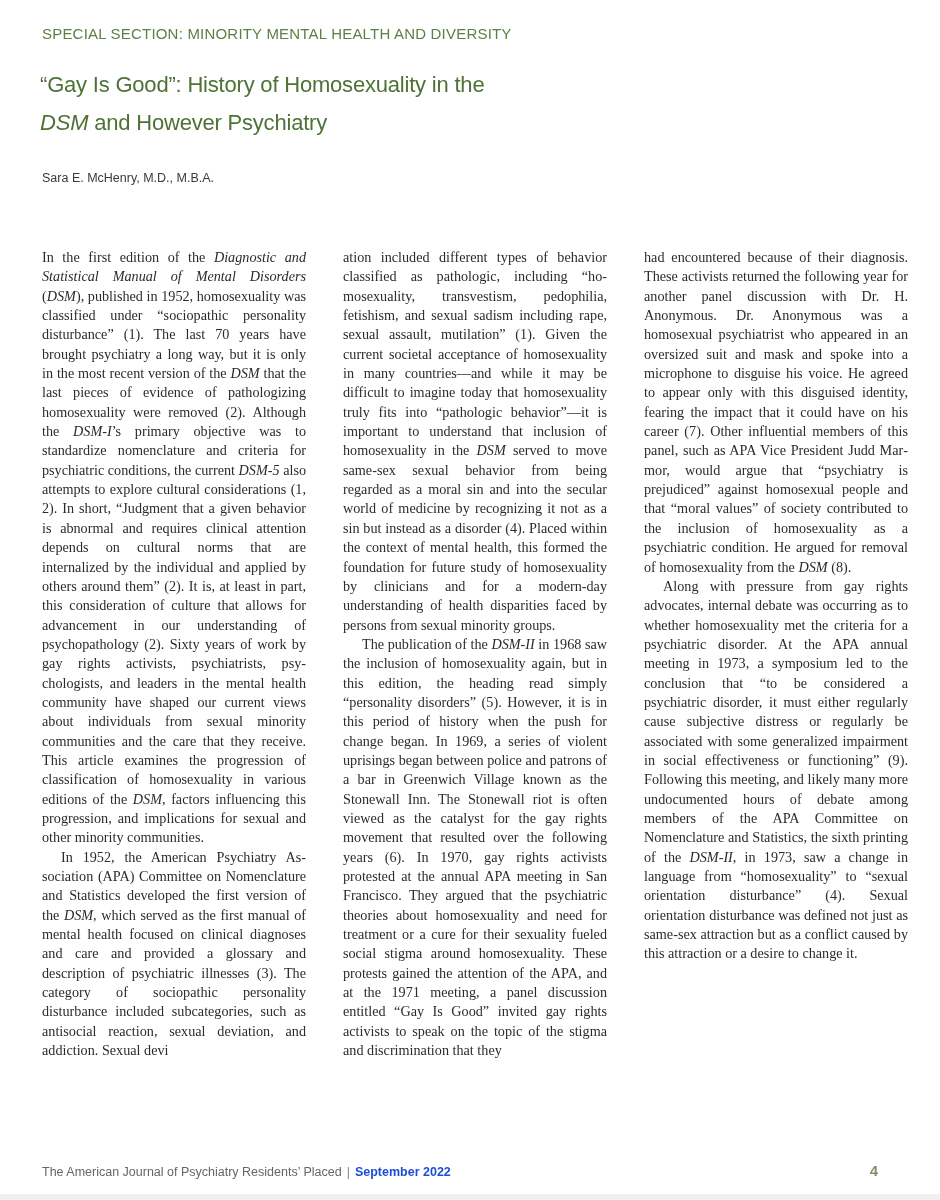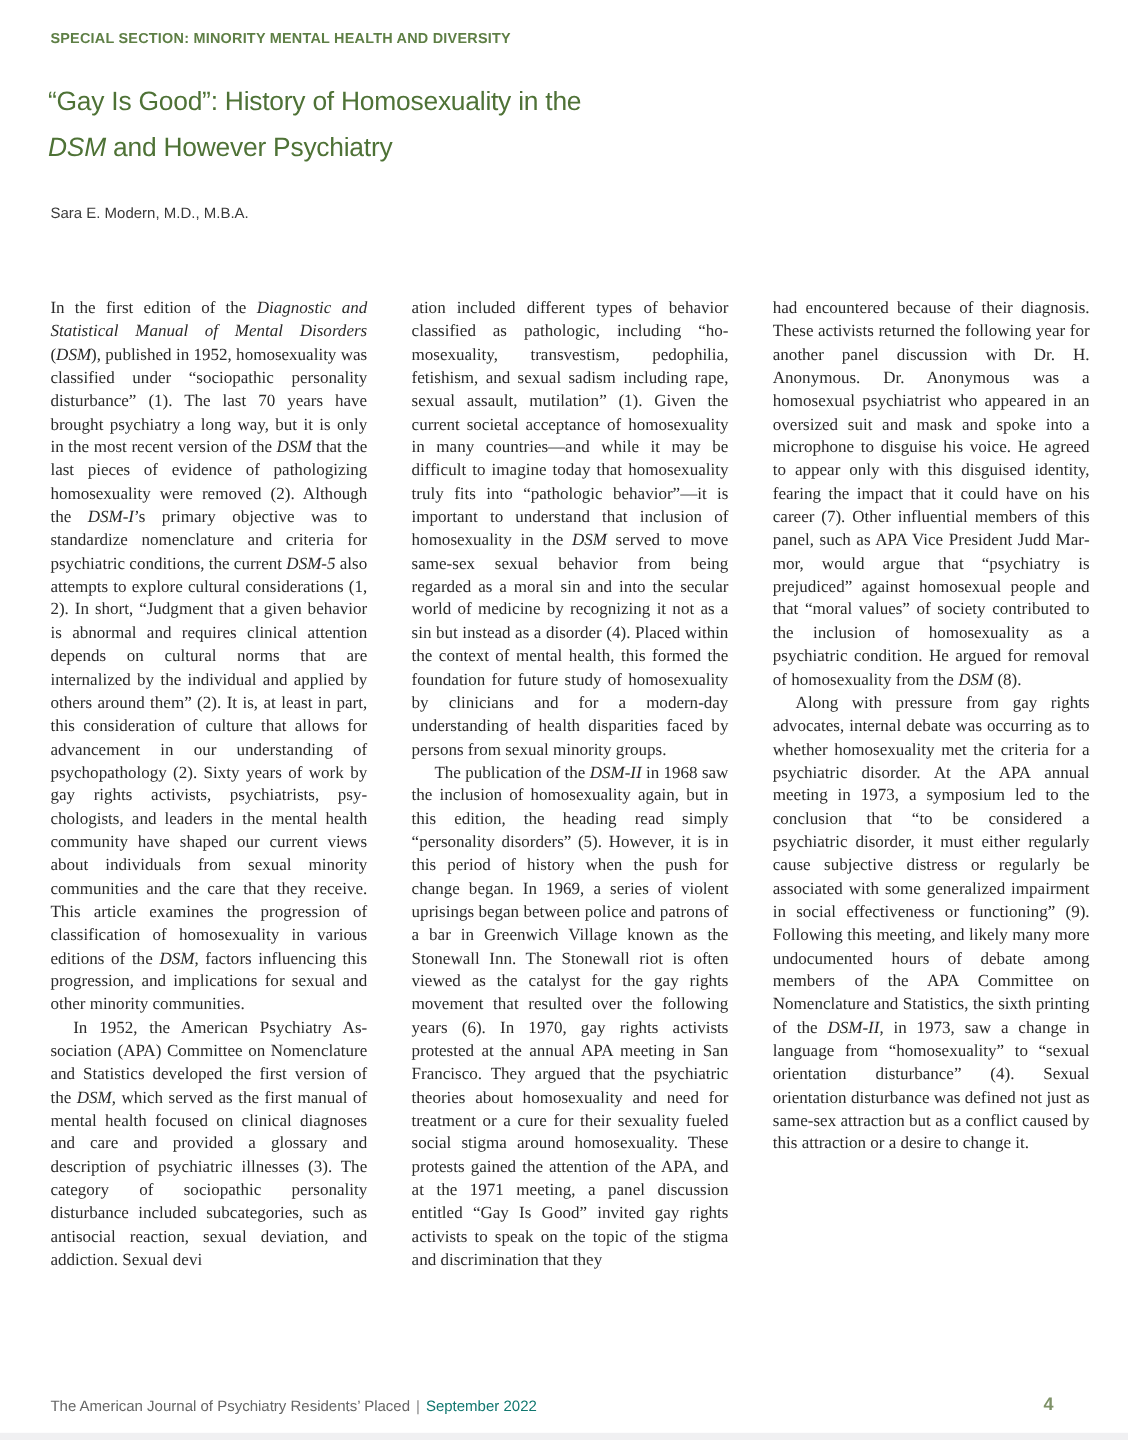--- a/index.html
+++ b/index.html
@@ -9,22 +9,22 @@
       background: #ffffff;
       position: relative;
       overflow: hidden;
       color: #2a2a2a;
     }
     .section-label {
       position: absolute;
       left: 42px;
       top: 25px;
       font-family: "Liberation Sans", sans-serif;
-      font-weight: bold;
-      font-size: 12px;
+      font-weight: normal;
+      font-size: 15px;
       letter-spacing: 0.2px;
       color: #5e7f45;
     }
     .title {
       position: absolute;
       left: 40px;
       top: 66px;
       width: 760px;
       font-family: "Liberation Sans", sans-serif;
       font-weight: normal;
@@ -65,21 +65,21 @@
     .col i { font-style: italic; }
     .footer {
       position: absolute;
       left: 42px;
       top: 1165px;
       font-family: "Liberation Sans", sans-serif;
       font-size: 12.5px;
       color: #666;
     }
     .footer .sep { margin: 0 5px; color: #888; }
-    .footer .date { color: #0f766e; font-weight: normal; }
+    .footer .date { color: #1d4ed8; font-weight: bold; }
     .page-number {
       position: absolute;
       right: 62px;
       top: 1162px;
       font-family: "Liberation Sans", sans-serif;
       font-weight: bold;
       font-size: 15px;
       color: #7f9268;
     }
     .bottom-strip {
@@ -93,21 +93,21 @@
 </head>
 <body>
 
 <div class="section-label">SPECIAL SECTION: MINORITY MENTAL HEALTH AND DIVERSITY</div>
 
 <h1 class="title">
   <span>“Gay Is Good”: History of Homosexuality in the</span><br>
   <em>DSM</em><span> and However Psychiatry</span>
 </h1>
 
-<div class="author">Sara E. Modern, M.D., M.B.A.</div>
+<div class="author">Sara E. McHenry, M.D., M.B.A.</div>
 
 <div class="columns">
   <div class="col">
     <p>In the first edition of the <i>Diagnostic and Statistical Manual of Mental Disorders</i> (<i>DSM</i>), published in 1952, homosexu­ality was classified under “sociopathic personality disturbance” (1). The last 70 years have brought psychiatry a long way, but it is only in the most recent version of the <i>DSM</i> that the last pieces of evidence of pathologizing homo­sexuality were removed (2). Although the <i>DSM-I</i>’s primary objective was to standardize nomenclature and criteria for psychiatric conditions, the current <i>DSM-5</i> also attempts to explore cultural considerations (1, 2). In short, “Judg­ment that a given behavior is abnormal and requires clinical attention depends on cultural norms that are internalized by the individual and applied by others around them” (2). It is, at least in part, this consideration of culture that allows for advancement in our understanding of psychopathology (2). Sixty years of work by gay rights activists, psychiatrists, psy­chologists, and leaders in the mental health community have shaped our cur­rent views about individuals from sexual minority communities and the care that they receive. This article examines the progression of classification of homo­sexuality in various editions of the <i>DSM</i>, factors influencing this progression, and implications for sexual and other minor­ity communities.</p>
     <p class="indent">In 1952, the American Psychiatry As­sociation (APA) Committee on Nomen­clature and Statistics developed the first version of the <i>DSM</i>, which served as the first manual of mental health focused on clinical diagnoses and care and provided a glossary and description of psychiatric illnesses (3). The category of sociopathic personality disturbance included subcat­egories, such as antisocial reaction, sex­ual deviation, and addiction. Sexual devi­</p>
   </div>
   <div class="col">
     <p>ation included different types of behavior classified as pathologic, including “ho­mosexuality, transvestism, pedophilia, fetishism, and sexual sadism includ­ing rape, sexual assault, mutilation” (1). Given the current societal acceptance of homosexuality in many countries—and while it may be difficult to imagine today that homosexuality truly fits into “patho­logic behavior”—it is important to under­stand that inclusion of homosexuality in the <i>DSM</i> served to move same-sex sexual behavior from being regarded as a moral sin and into the secular world of medi­cine by recognizing it not as a sin but in­stead as a disorder (4). Placed within the context of mental health, this formed the foundation for future study of homosex­uality by clinicians and for a modern-day understanding of health disparities faced by persons from sexual minority groups.</p>
     <p class="indent">The publication of the <i>DSM-II</i> in 1968 saw the inclusion of homosexual­ity again, but in this edition, the head­ing read simply “personality disorders” (5). However, it is in this period of his­tory when the push for change began. In 1969, a series of violent uprisings began between police and patrons of a bar in Greenwich Village known as the Stonewall Inn. The Stonewall riot is often viewed as the catalyst for the gay rights movement that resulted over the following years (6). In 1970, gay rights activists protested at the annual APA meeting in San Francisco. They argued that the psychiatric theories about ho­mosexuality and need for treatment or a cure for their sexuality fueled social stigma around homosexuality. These protests gained the attention of the APA, and at the 1971 meeting, a panel discus­sion entitled “Gay Is Good” invited gay rights activists to speak on the topic of the stigma and discrimination that they</p>
   </div>

